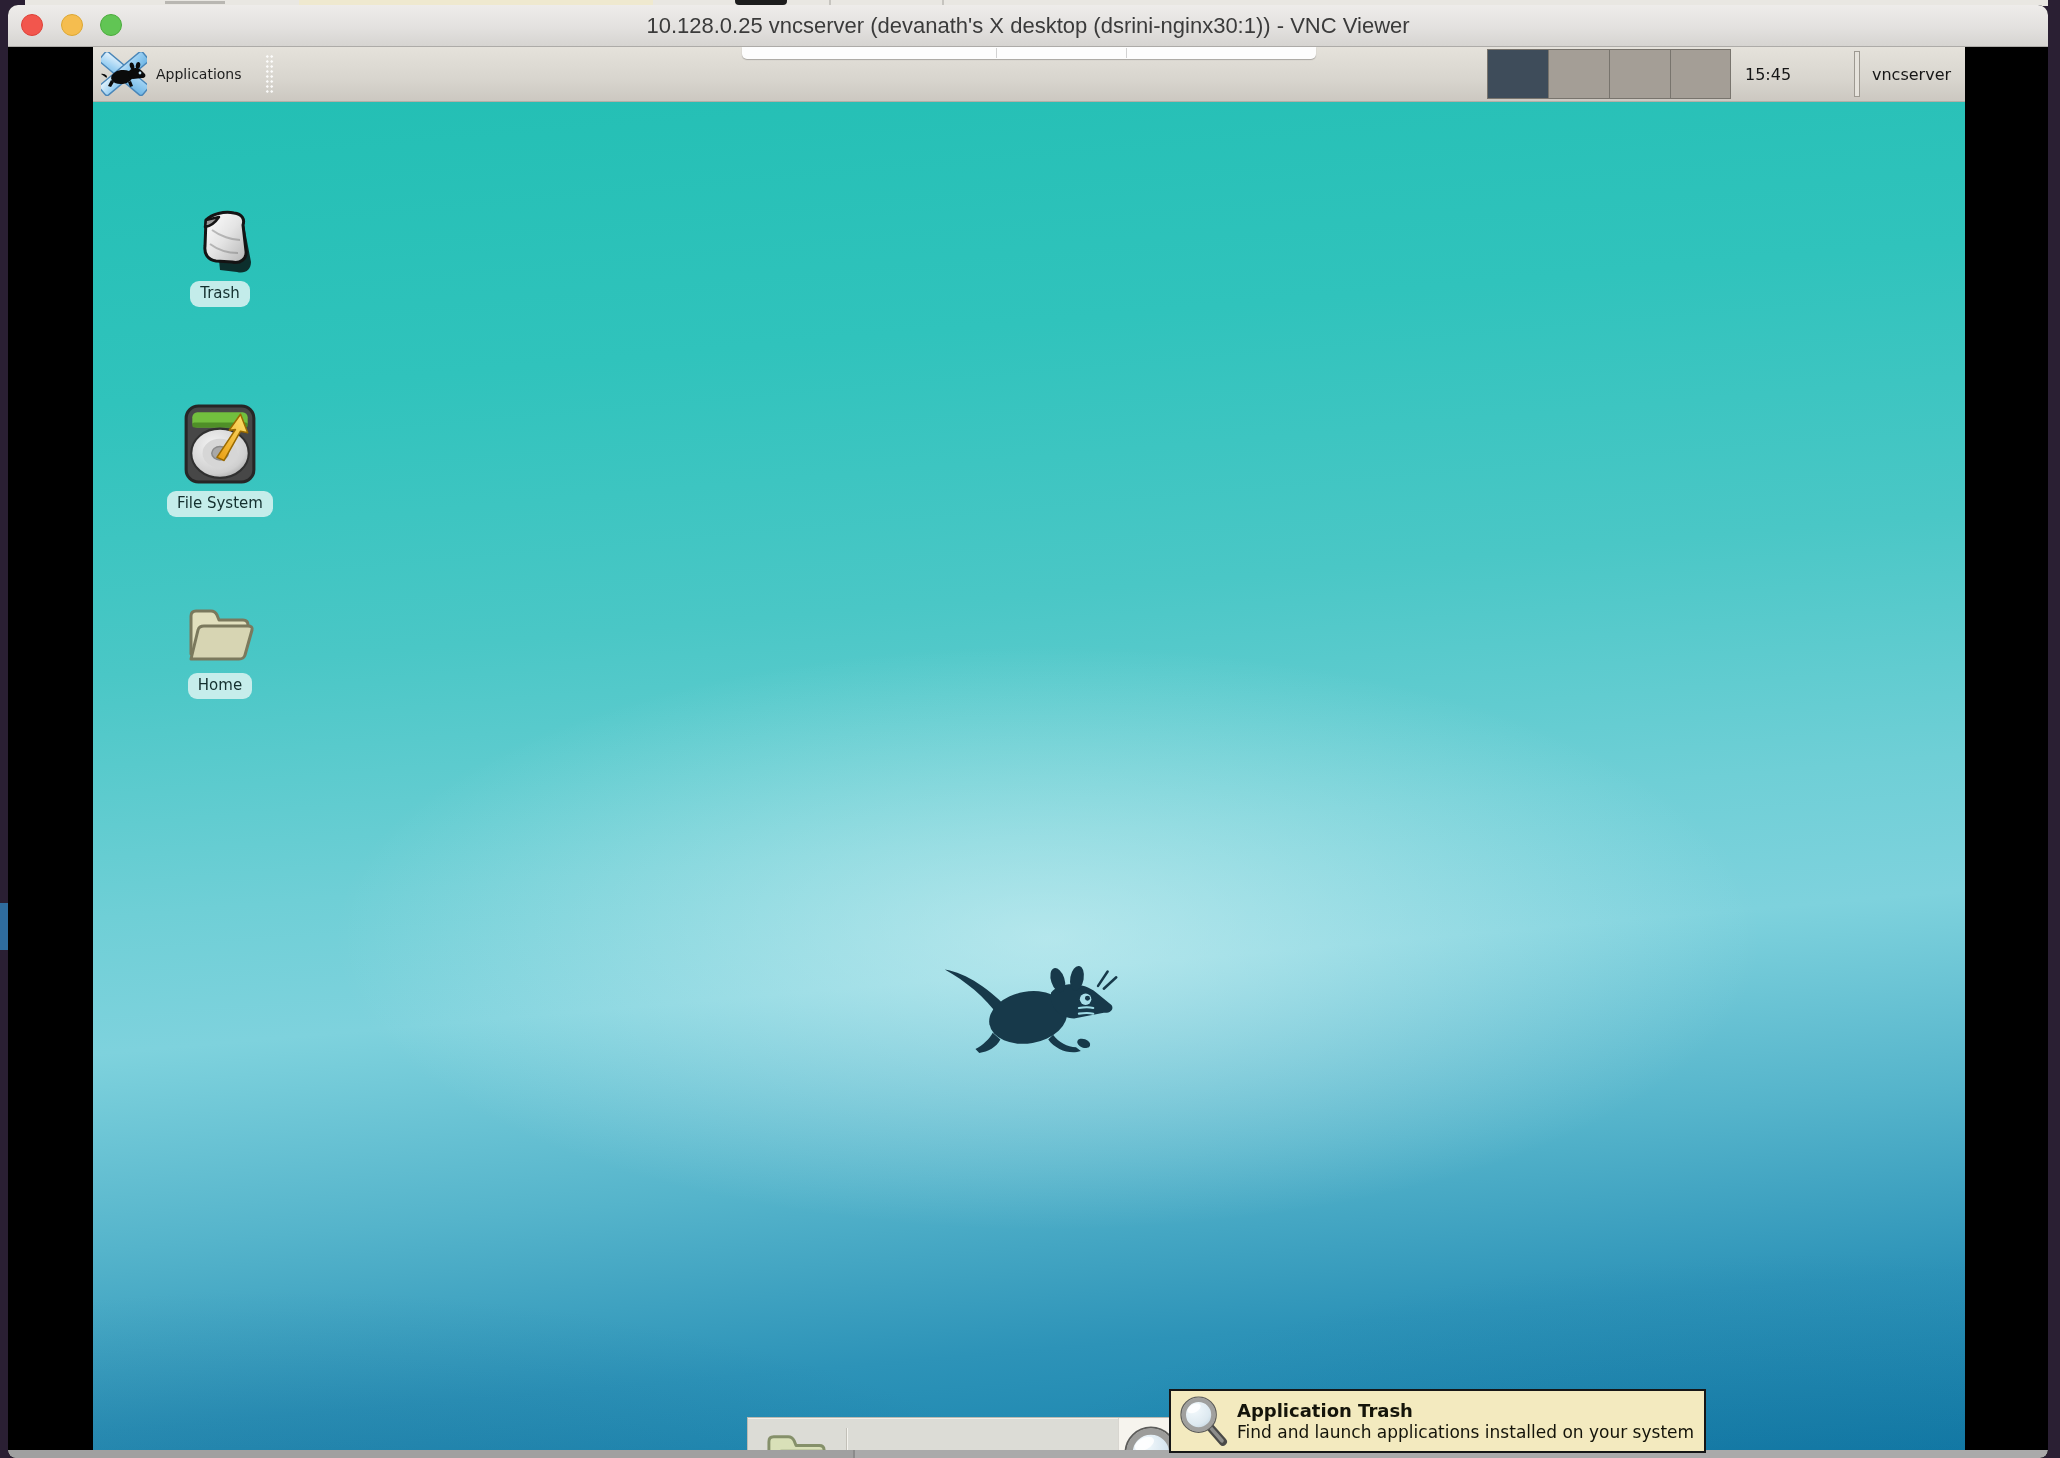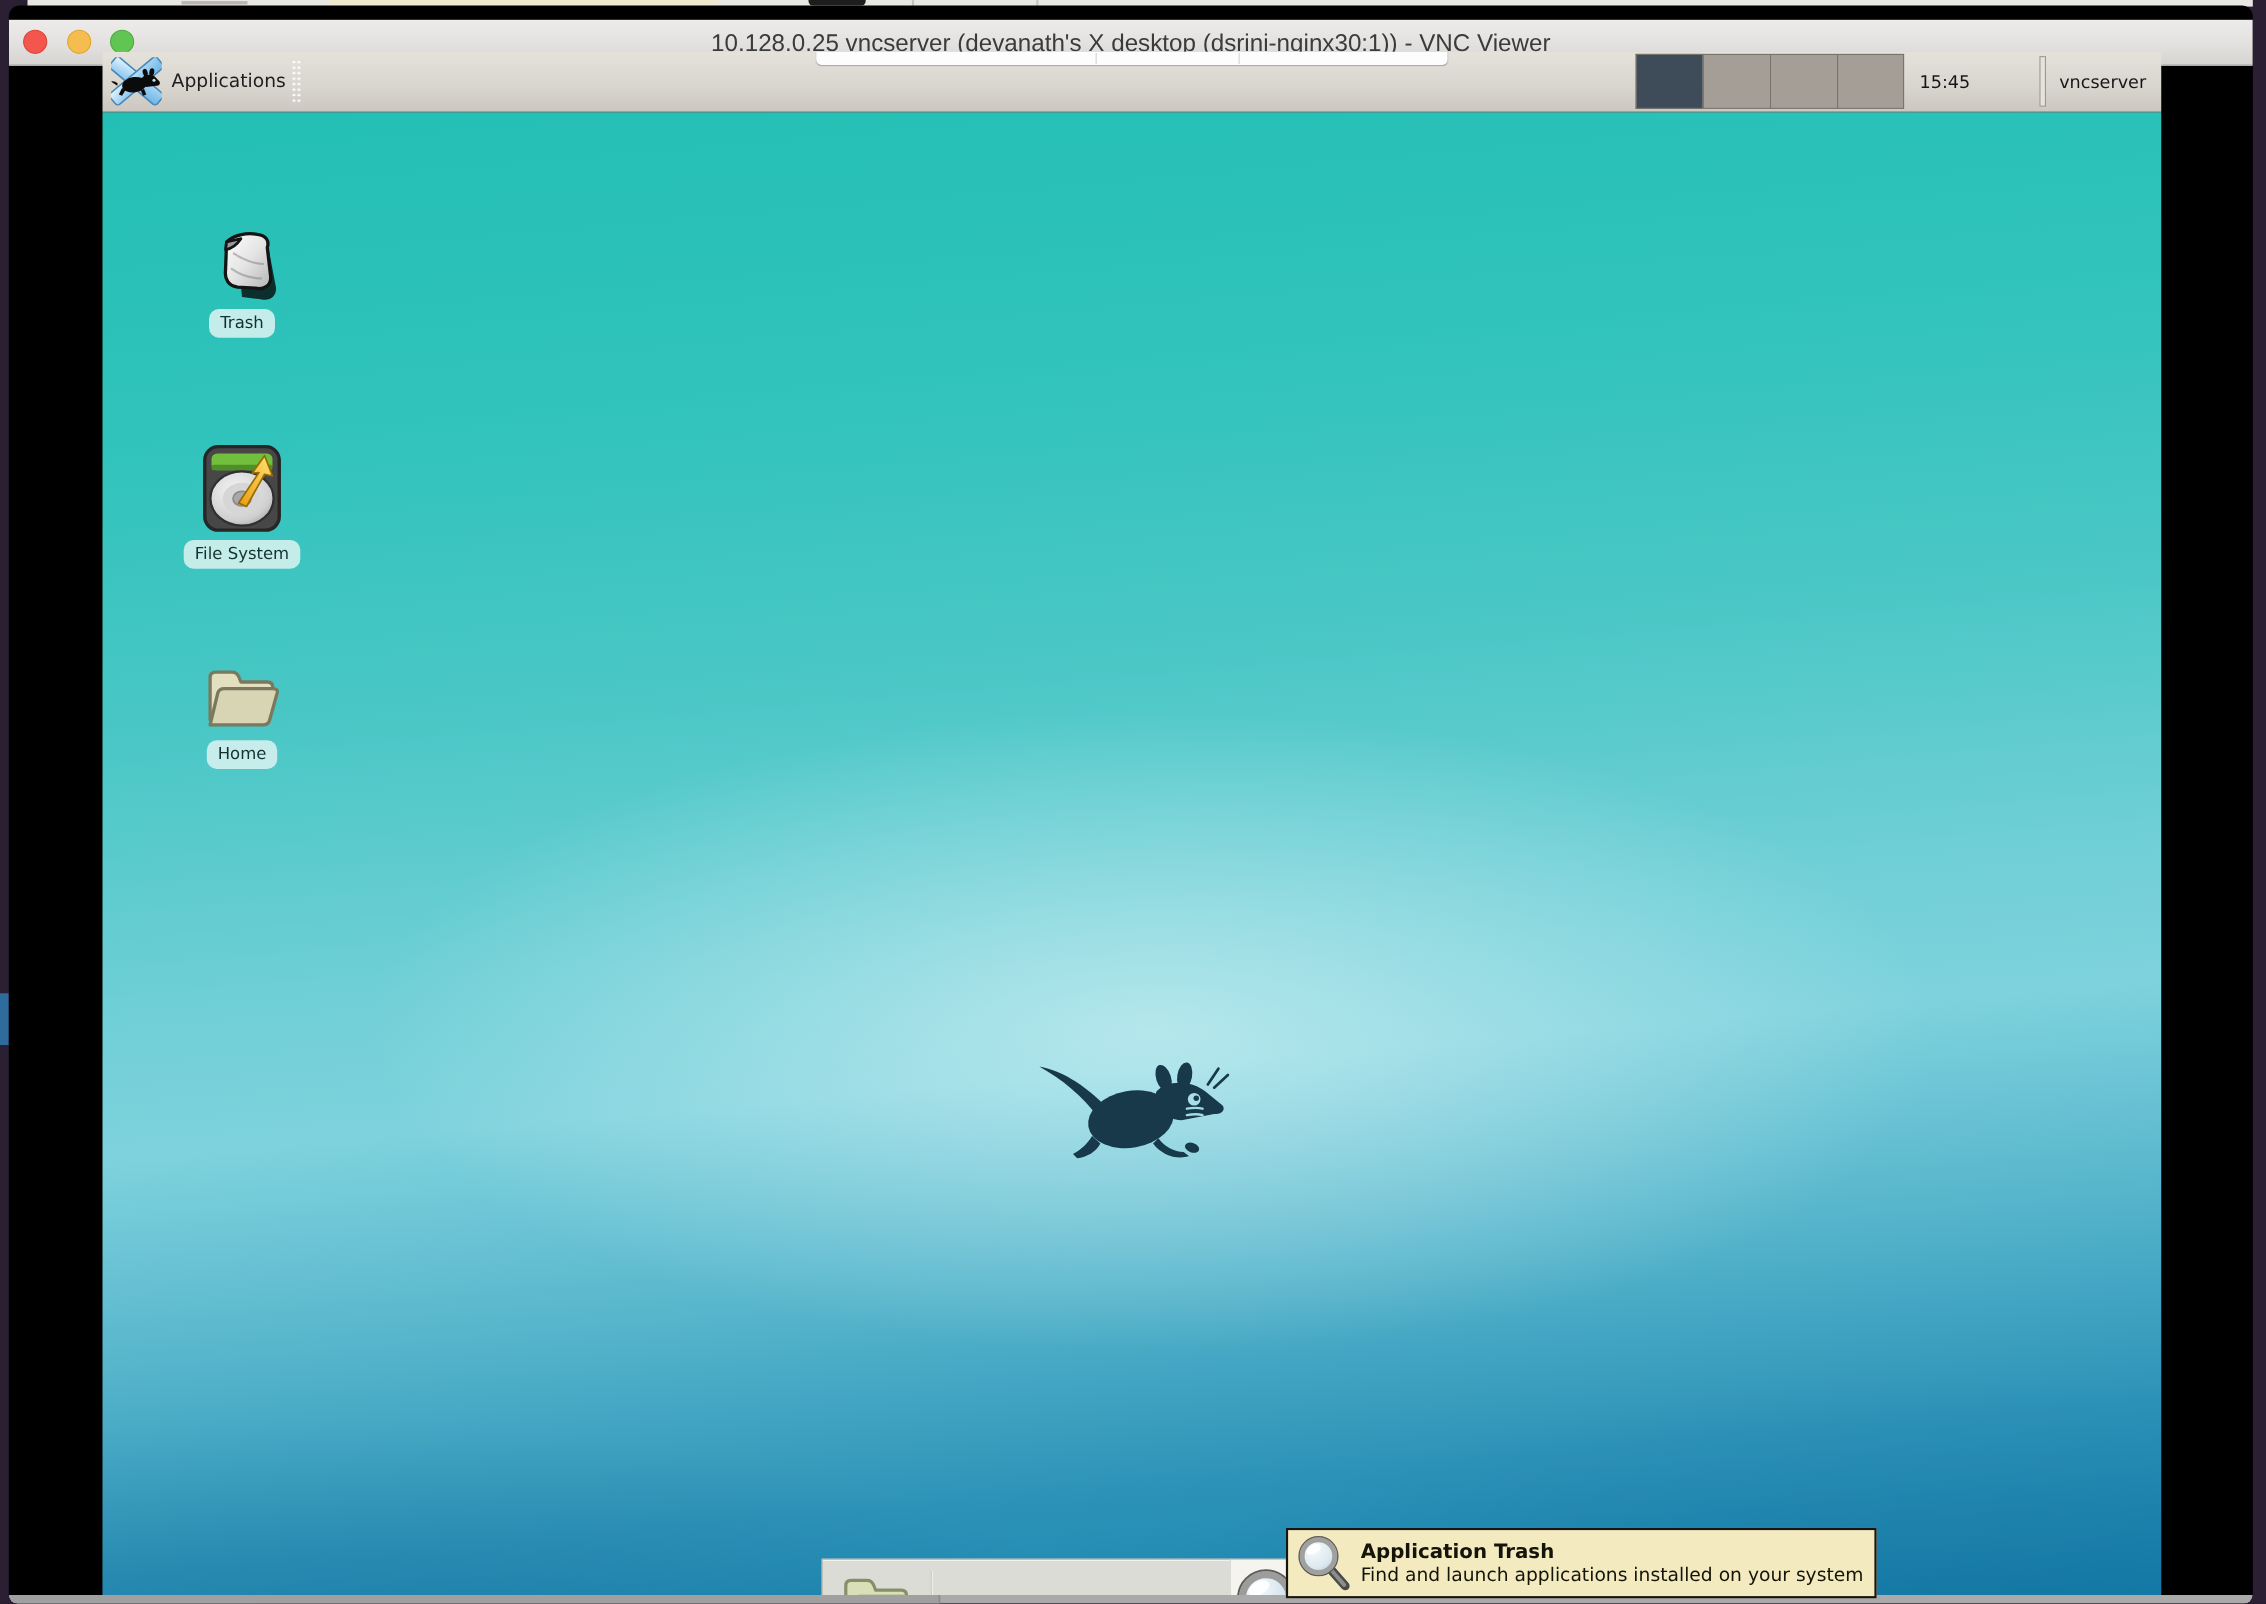--- a/index.html
+++ b/index.html
@@ -11,21 +11,21 @@
   .bg-sliver .frag-yellow { position:absolute; left:274px; top:0; width:354px; height:6px; background:#efe9cf; }
   .bg-sliver .frag-dark { position:absolute; left:710px; top:0; width:52px; height:5px; background:#1d1d1d; border-radius:0 0 4px 4px; }
   .bg-sliver .frag-text { position:absolute; left:140px; top:1px; width:60px; height:3px; background:#b9b7b2; }
   .bg-sliver .frag-line1 { position:absolute; left:804px; top:0; width:2px; height:6px; background:#c6c4bf; }
   .bg-sliver .frag-line2 { position:absolute; left:917px; top:0; width:2px; height:6px; background:#c6c4bf; }
   .edge-notch-blue { position:absolute; left:0; top:903px; width:8px; height:47px; background:#2f6c9e; }
 
   
   .vnc-window { position:absolute; left:8px; top:5px; width:2040px; height:1453px;
     background:#000; border-radius:10px 10px 8px 8px; overflow:hidden; }
-  .titlebar { position:absolute; left:0; top:13px; width:100%; height:42px;
+  .titlebar { position:absolute; left:0; top:0; width:100%; height:42px;
     background:linear-gradient(180deg,#eeecea 0%,#e3e1df 55%,#d6d4d1 100%);
     border-bottom:1px solid #adaba8; }
   .traffic { position:absolute; top:9px; width:22px; height:22px; border-radius:50%; }
   .traffic.red    { left:13px; background:#f2564d; border:1px solid #dd4138; }
   .traffic.yellow { left:53px; background:#f5bd4f; border:1px solid #dca733; }
   .traffic.green  { left:92px; background:#61c554; border:1px solid #4cab3d; }
   .title-text { position:absolute; left:0; right:0; top:0; height:42px; line-height:42px;
     text-align:center; font-family:"Liberation Sans", sans-serif; font-size:22px; color:#3b3b3b; }
   .vnc-toolbar-strip { position:absolute; left:734px; top:42px; width:574px; height:12px;
     background:#fdfdfd; border-radius:0 0 5px 5px; box-shadow:0 1px 1px rgba(0,0,0,0.25); z-index:40; }
@@ -37,21 +37,21 @@
 
   
   .remote-desktop { position:absolute; left:85px; top:42px; width:1872px; height:1403px; overflow:hidden; }
 
   
   .xfce-panel { position:absolute; left:0; top:0; width:100%; height:55px;
     background:linear-gradient(180deg,#e5e2db 0%,#d8d5ce 60%,#ccc8c1 100%);
     border-bottom:1px solid #b3afa7; }
   .applications-btn { position:absolute; left:4px; top:2px; height:50px; padding:0 10px 0 4px;
     display:flex; align-items:center; gap:9px; cursor:default; }
-  .applications-btn .label { font-size:17px; color:#1d1d1d; }
+  .applications-btn .label { font-size:14px; color:#1d1d1d; }
   .panel-dots { position:absolute; left:172px; top:7px; width:9px; height:41px;
     background-image:radial-gradient(circle, #ffffff 1.1px, rgba(255,255,255,0) 1.4px);
     background-size:4.5px 5px; opacity:0.9; }
   .pager { position:absolute; left:1394px; top:2px; height:50px; display:flex; }
   .ws-cell { width:61px; height:50px; background:#a49e96; border:1px solid #78746d; border-right:none; }
   .ws-cell:last-child { border-right:1px solid #78746d; }
   .ws-cell.active { background:#3e4c5a; }
   .panel-clock { position:absolute; left:1652px; top:0; width:56px; height:55px; line-height:55px;
     text-align:left; font-size:16px; color:#161616; }
   .panel-handle { position:absolute; left:1761px; top:4px; width:6px; height:46px;

